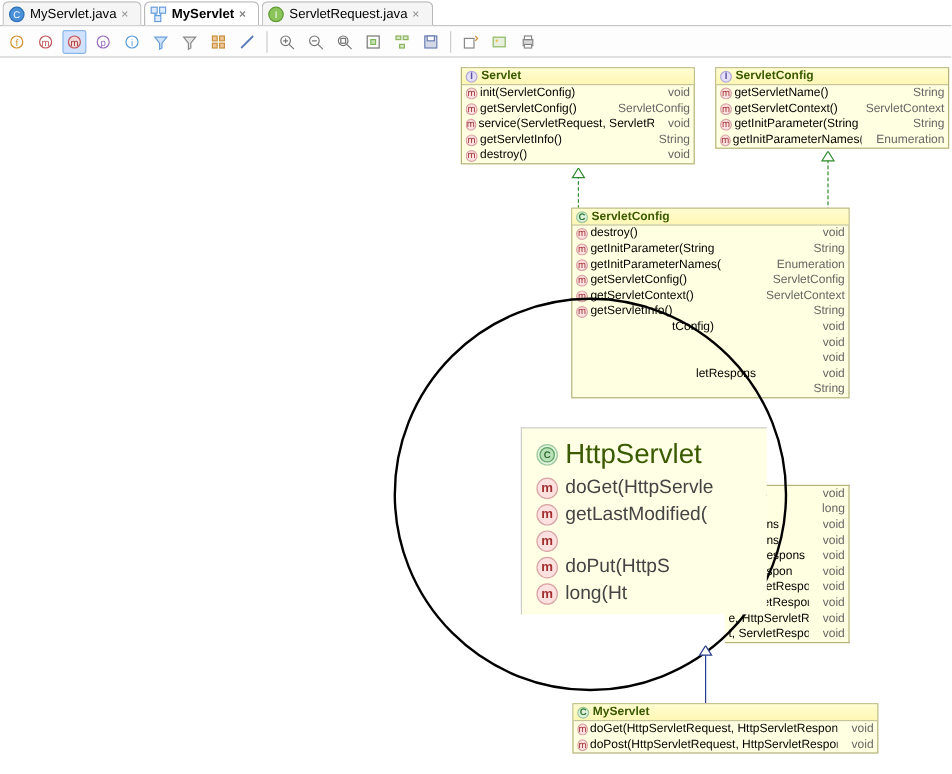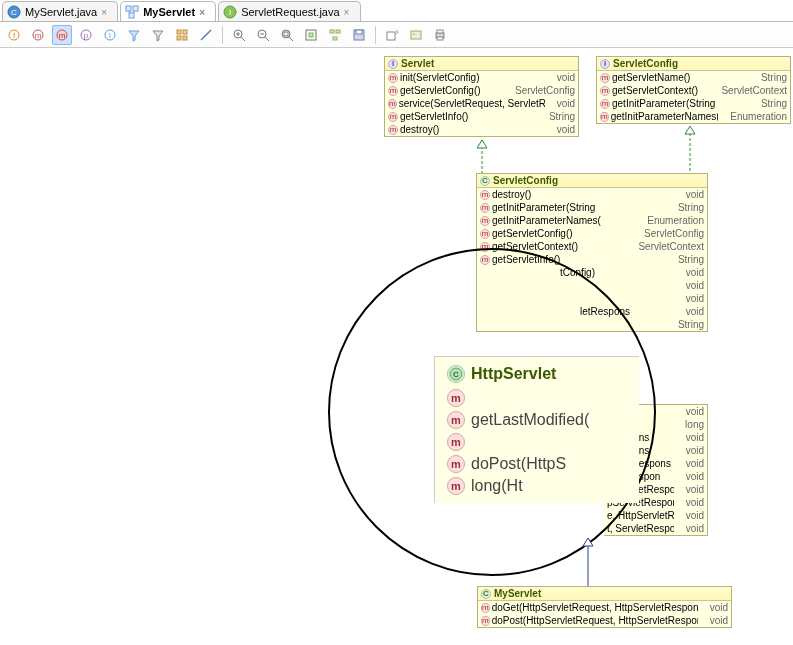--- a/index.html
+++ b/index.html
@@ -502,35 +502,36 @@
   </svg>
 
   <div class="zoombox" style="left:434px; top:308px; width:205px; clip-path: ellipse(183px 165px at 58px 56px);">
     <div class="zhead">
       <span class="zicon zi-c">
         <svg width="14" height="14">
             <circle cx="7" cy="7" r="6" fill="#b8e0b8" stroke="#5da05d"></circle>
             <text x="7" y="10" text-anchor="middle" font-size="8" fill="#2f6d2f">C</text>
           </svg>
       </span>
-      <span style="font-size:16px; font-weight:bold; color:#3a5a00;">HttpServlet</span>
+      <span style="font-size:23px; font-weight:normal; color:#3a5a00;">HttpServlet</span>
     </div>
     <div class="zrow">
         <span class="zicon zi-m">m</span>
+        <span>doGet(HttpServle</span>
       </div>
     <div class="zrow">
         <span class="zicon zi-m">m</span>
         <span>getLastModified(</span>
       </div>
     <div class="zrow">
         <span class="zicon zi-m">m</span>
       </div>
     <div class="zrow">
         <span class="zicon zi-m">m</span>
-        <span>doPost(HttpS</span>
+        <span>doPut(HttpS</span>
       </div>
     <div class="zrow">
         <span class="zicon zi-m">m</span>
         <span>long(Ht</span>
       </div>
   </div>
 
   <svg class="arrow" style="left:581px; top:490px;" width="14" height="48">
     <line x1="7" y1="6" x2="7" y2="48" stroke="#2a3d8f"></line>
     <polygon points="7,0 12,8 2,8" fill="#fff" stroke="#2a3d8f"></polygon>

